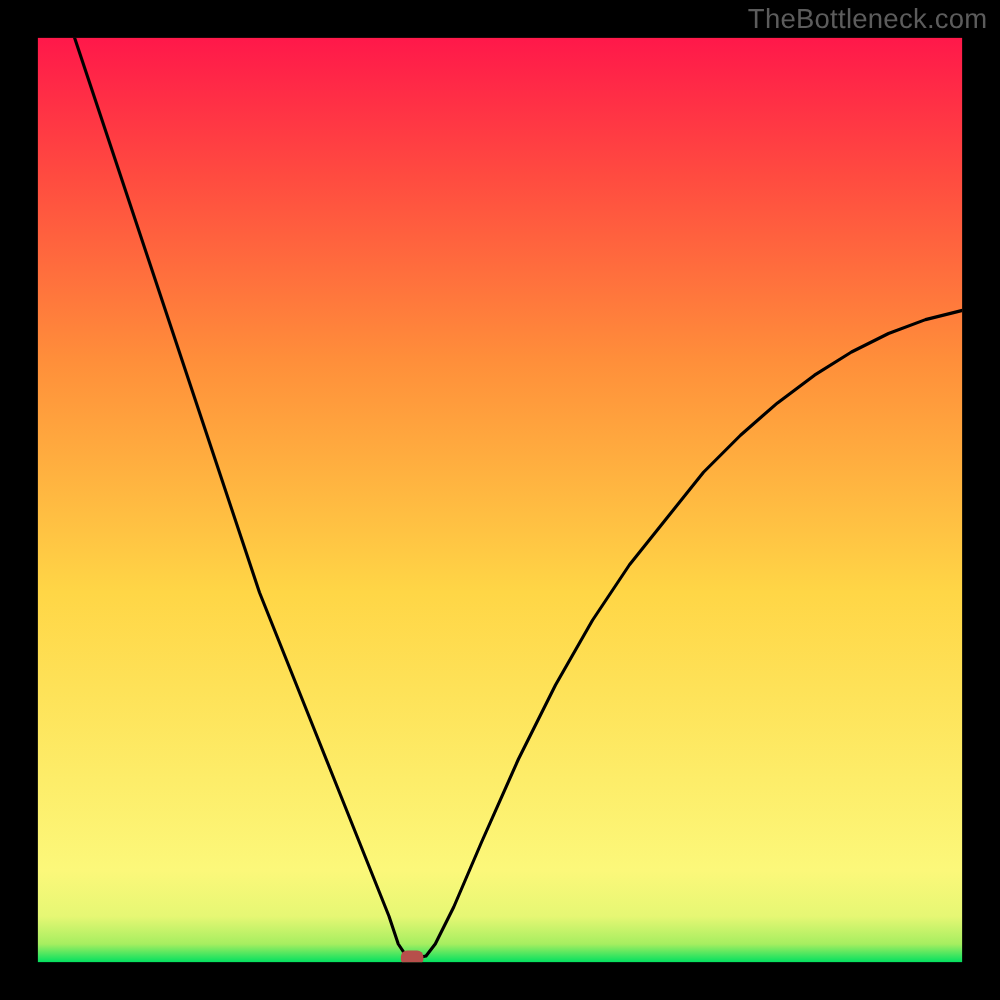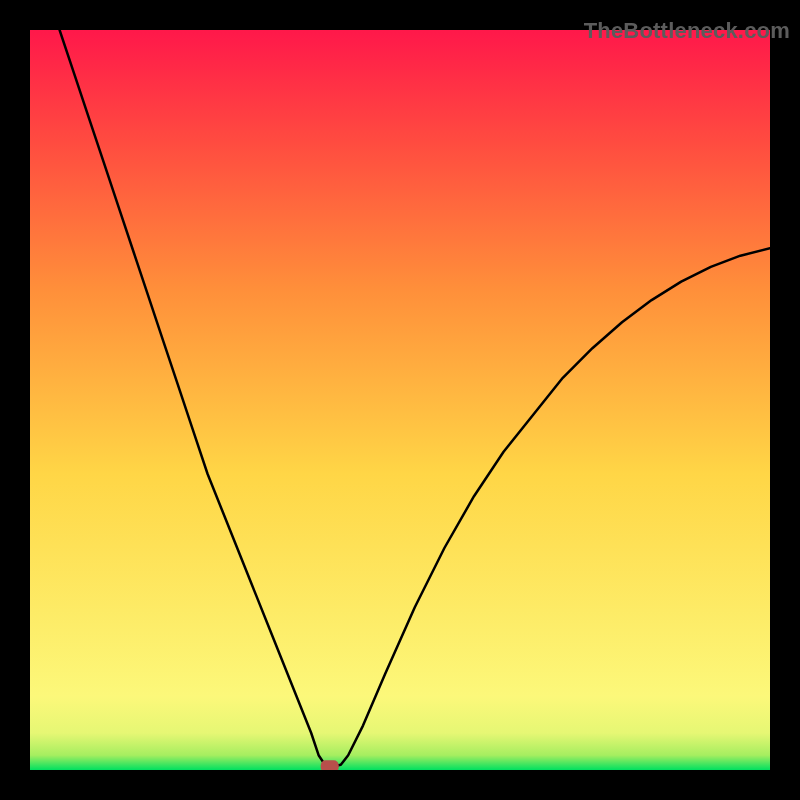--- a/index.html
+++ b/index.html
@@ -16,24 +16,23 @@
     width: 800px;
     height: 800px;
     background: #000;
   }
   .watermark {
     position: absolute;
     top: 2px;
     right: 10px;
     color: #5c5c5c;
     font-size: 22px;
-    font-weight: 700;
+    font-weight: 400;
     letter-spacing: 0.2px;
     z-index: 10;
-    margin-top: 16px;
   }
   .plot-area {
     position: absolute;
     left: 30px;
     top: 30px;
     width: 740px;
     height: 740px;
     overflow: hidden;
   }
   .plot-area svg {

